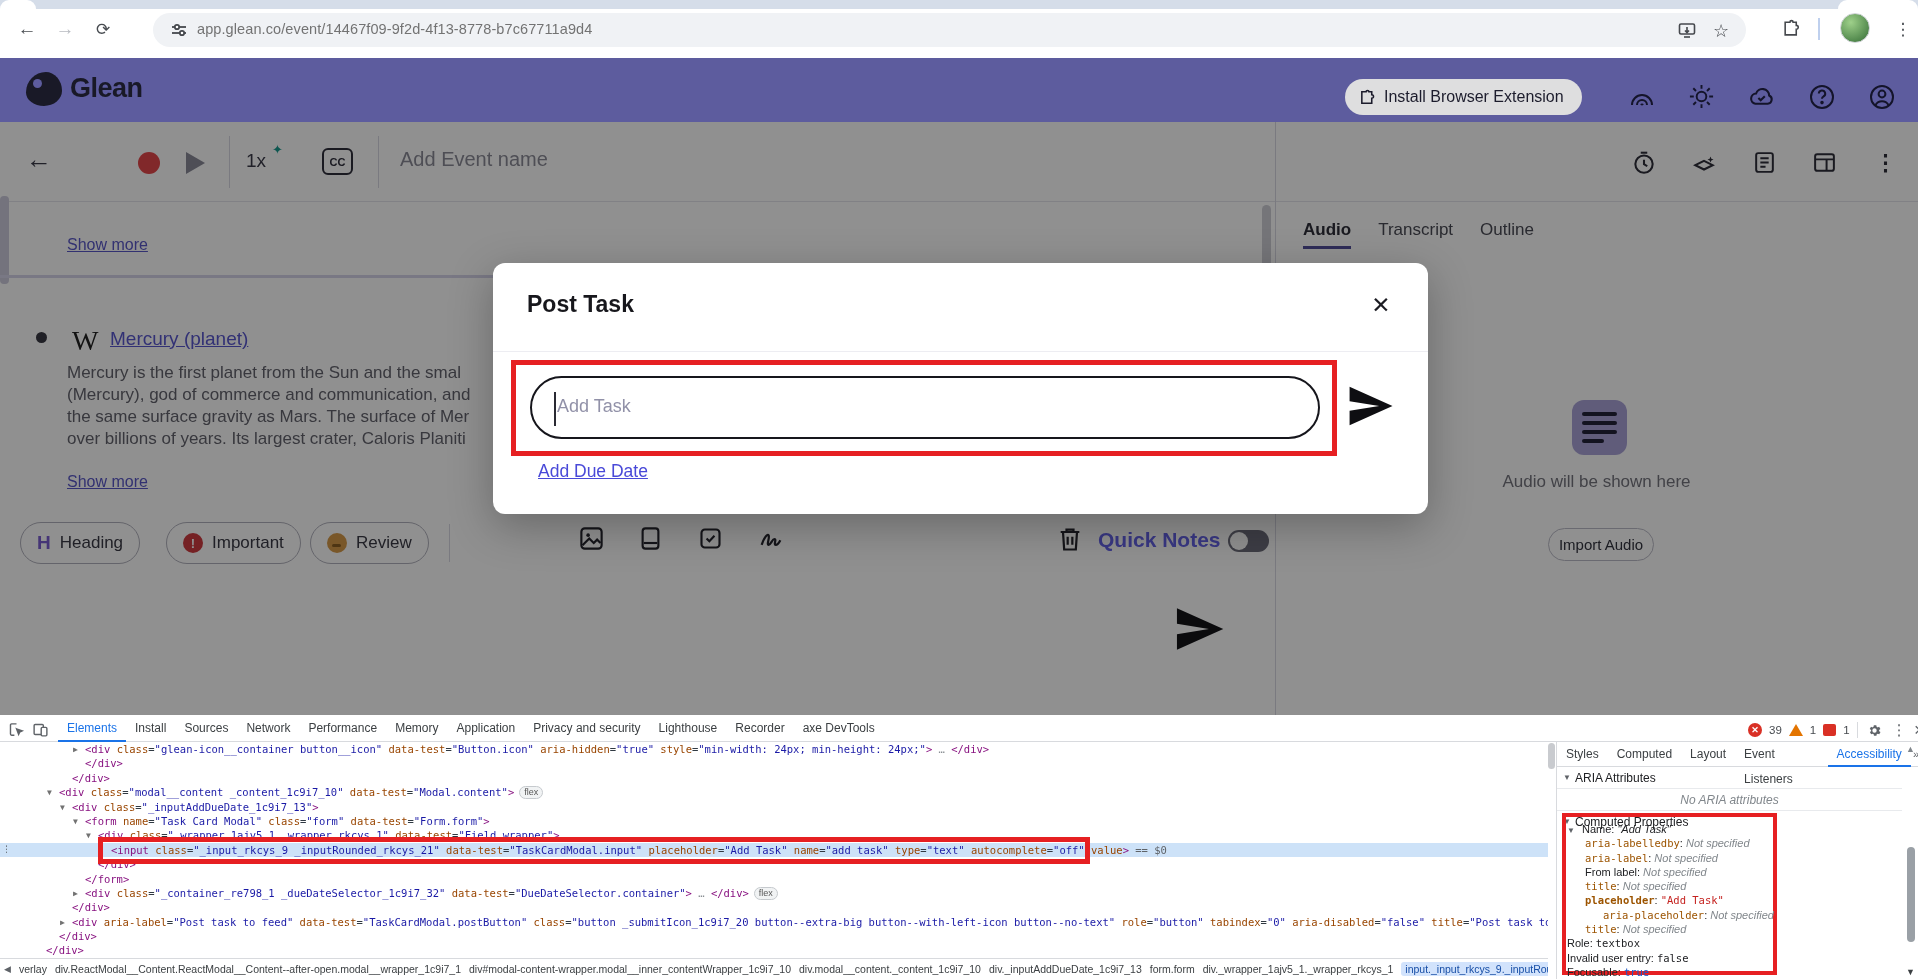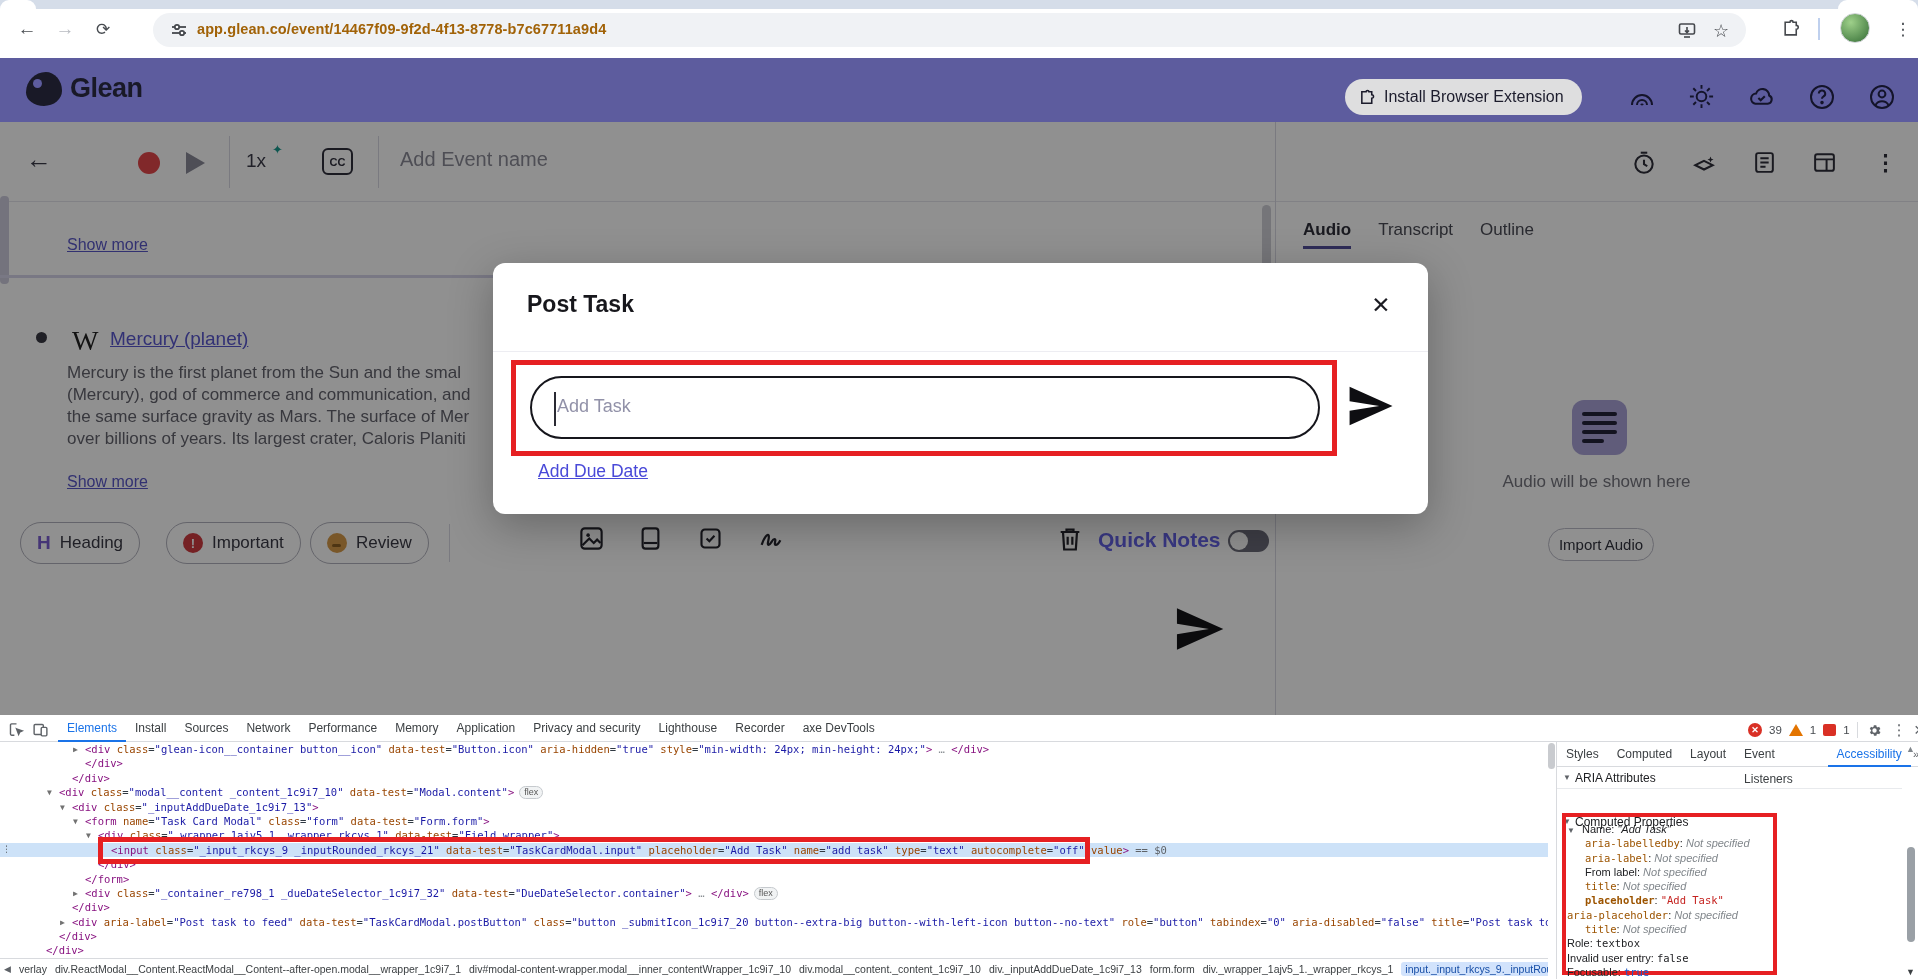--- a/index.html
+++ b/index.html
@@ -8,21 +8,21 @@
   .screen { position:relative; width:1918px; height:979px; }
   .abs { position:absolute; }
 
   
   .chrome { position:absolute; left:0; top:0; width:1918px; height:58px; background:#fff; }
   .tabsliver { position:absolute; left:0; top:0; width:1918px; height:9px; background:#d5dde9; }
   .tabcurve { position:absolute; top:0; height:9px; background:#fff; }
   .nav-ic { position:absolute; top:14px; width:30px; height:30px; display:flex; align-items:center; justify-content:center;
     font-size:19px; color:#474b50; border-radius:50%; }
   .omnibox { position:absolute; left:153px; top:13px; width:1593px; height:34px; background:#f0f2f5; border-radius:17px; }
-  .omni-url { position:absolute; left:44px; top:8px; font-size:14.5px; color:#a16207; letter-spacing:.1px;font-weight:bold; }
+  .omni-url { position:absolute; left:44px; top:8px; font-size:14.5px; color:#737373; letter-spacing:.1px; }
   .omni-ic { position:absolute; top:7px; width:20px; height:20px; color:#45484d; }
   .avatar { position:absolute; left:1840px; top:13px; width:30px; height:30px; border-radius:50%;
     background:radial-gradient(circle at 35% 30%, #9ed08a, #538a4e 70%, #3c6b3a); border:1px solid #d0d3d8; }
   .chrome-kebab { position:absolute; left:1888px; top:14px; font-size:17px; color:#474b50; letter-spacing:0; }
 
   
   .ghead { position:absolute; left:0; top:58px; width:1918px; height:64px; background:#5d5c9e; }
   .glogo-blob { position:absolute; left:26px; top:14px; width:36px; height:34px; background:#191927;
     border-radius:55% 45% 50% 50% / 60% 55% 45% 40%; }
   .glogo-dot { position:absolute; left:7px; top:7px; width:9px; height:9px; background:#5d5c9e; border-radius:50%; }
@@ -474,36 +474,37 @@
         <div class="side-tab">Styles</div>
         <div class="side-tab">Computed</div>
         <div class="side-tab">Layout</div>
         <div class="side-tab">Event Listeners</div>
         <div class="side-tab active">Accessibility</div>
         <div class="side-more">»</div>
       </div>
       <div class="sec-hd" style="top:25px;">
         <span class="tri">▼</span><span>ARIA Attributes</span>
       </div>
+      <div class="no-aria">No ARIA attributes</div>
       <div class="sec-hd" style="top:69px;border-bottom:none;">
         <span class="tri">▼</span><span>Computed Properties</span>
       </div>
       <div class="red-box-a11y"></div>
       <div class="a11y-rows">
         <div class="a11y-row">
           <span class="name-tri" style="position:static;margin-right:4px;">▼</span>
           <span>Name:</span>
           <span style="font-style:italic;">"Add Task"</span>
         </div>
       <div class="a11y-row" style="padding-left: 18px;"><span class="mono nm-attr" style="">aria-labelledby</span>: <span class="v-ns">Not specified</span></div>
           <div class="a11y-row" style="padding-left: 18px;"><span class="mono nm-attr" style="">aria-label</span>: <span class="v-ns">Not specified</span></div>
           <div class="a11y-row" style="padding-left: 18px;"><span class="" style="">From label</span>: <span class="v-ns">Not specified</span></div>
           <div class="a11y-row" style="padding-left: 18px;"><span class="mono nm-attr" style="">title</span>: <span class="v-ns">Not specified</span></div>
           <div class="a11y-row" style="padding-left: 18px;"><span class="mono nm-attr" style="font-weight:700;">placeholder</span>: <span class="mono v-str">"Add Task"</span></div>
-          <div class="a11y-row" style="padding-left: 0;"><span class="mono nm-attr" style="">aria-placeholder</span>: <span class="v-ns">Not specified</span></div>
+          <div class="a11y-row" style="padding-left: 36px;"><span class="mono nm-attr" style="">aria-placeholder</span>: <span class="v-ns">Not specified</span></div>
           <div class="a11y-row" style="padding-left: 18px;"><span class="mono nm-attr" style="">title</span>: <span class="v-ns">Not specified</span></div>
           <div class="a11y-row" style="padding-left: 0px;"><span class="" style="">Role</span>: <span class="mono v-code">textbox</span></div>
           <div class="a11y-row" style="padding-left: 0px;"><span class="" style="">Invalid user entry</span>: <span class="mono v-code">false</span></div>
           <div class="a11y-row" style="padding-left: 0px;"><span class="" style="">Focusable</span>: <span class="mono v-true">true</span></div>
         </div>
       <div class="side-scroll">
         <span class="up" style="top:2px;">▲</span>
         <div class="thumb"></div>
         <span class="dn" style="bottom:2px;color:#3c4043;">▼</span>
       </div>

